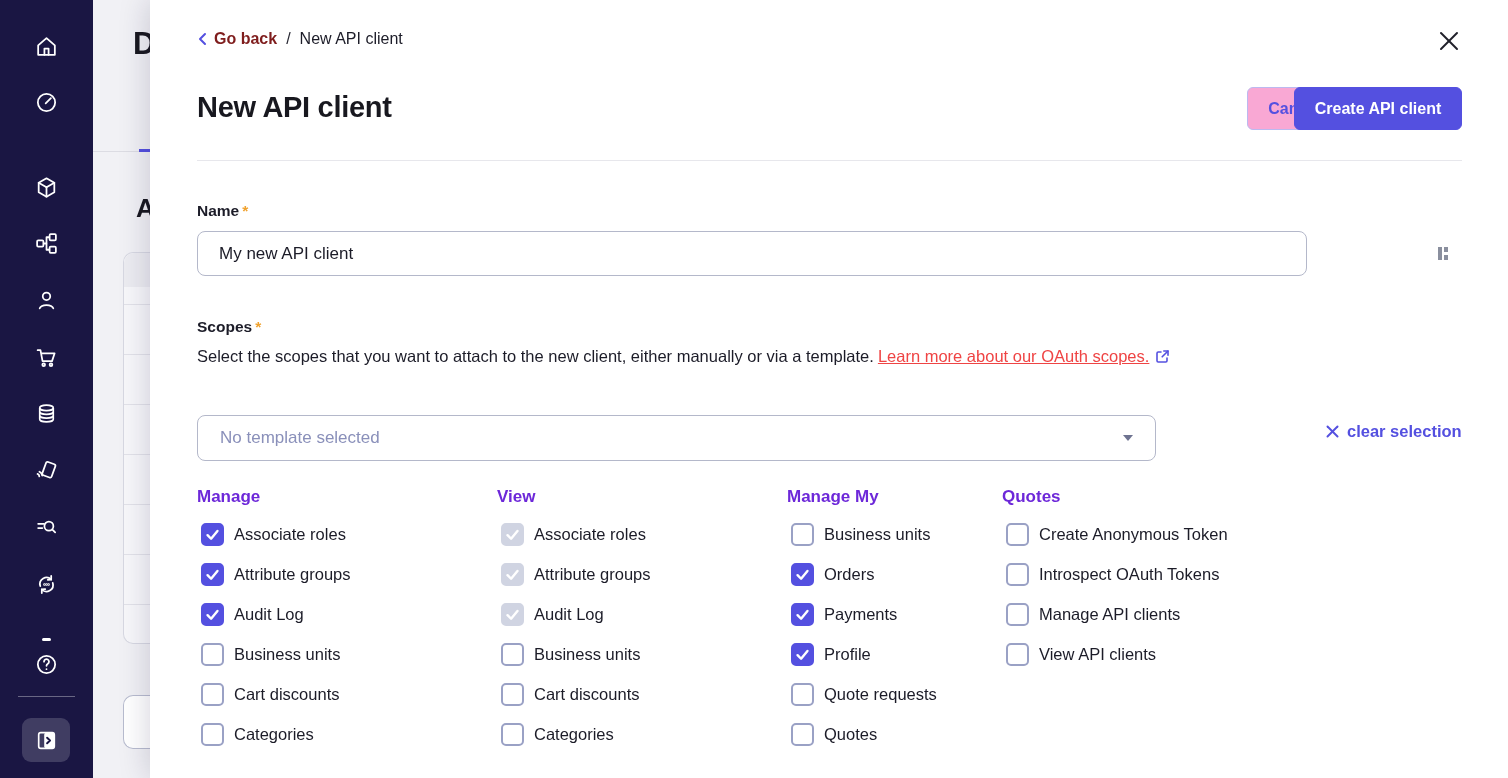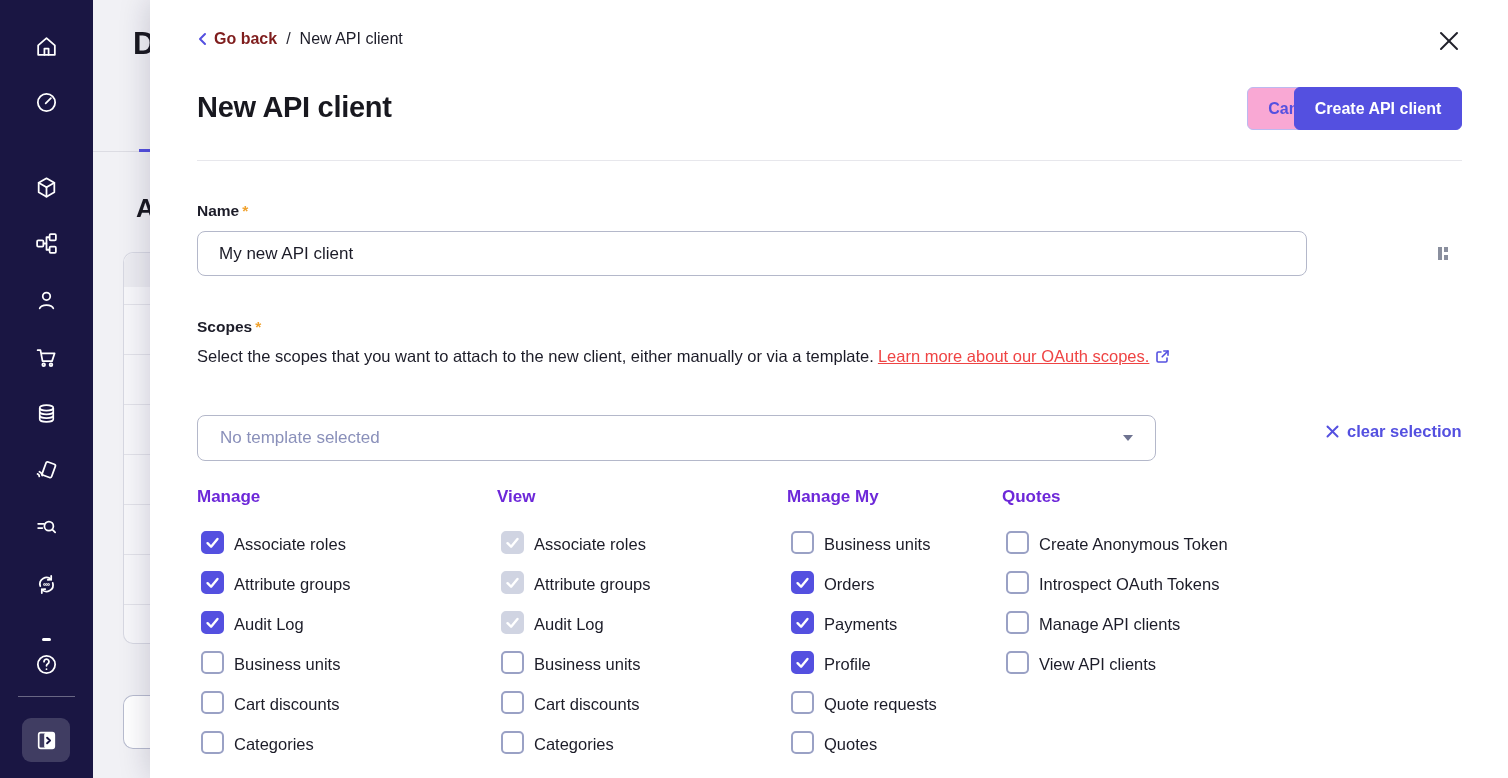--- a/index.html
+++ b/index.html
@@ -58,21 +58,21 @@
 
   .template-select { position:absolute; left:47px; top:415px; width:959px; height:46px; border:1px solid #b4b8ca; border-radius:8px; background:#fff; display:flex; align-items:center; padding:0 22px; cursor:pointer; }
   .template-placeholder { font-size:17px; color:#8a90ba; flex:1; }
   .caret { width:0; height:0; border-left:5.5px solid transparent; border-right:5.5px solid transparent; border-top:6.5px solid #6e7390; }
 
   .clear-selection { position:absolute; left:1175px; top:422px; display:flex; align-items:center; gap:7px; color:#5450e0; font-size:16.5px; font-weight:600; cursor:pointer; }
 
   .scope-groups { position:absolute; left:47px; top:487px; display:flex; }
   .scope-col-0 { width:300px; } .scope-col-1 { width:290px; } .scope-col-2 { width:215px; } .scope-col-3 { flex:1; }
   .scope-col-title { font-size:17px; font-weight:700; color:#6d28d9; margin-bottom:7px; }
-  .scope-row { display:flex; align-items:flex-end; height:40px; cursor:default; }
+  .scope-row { display:flex; align-items:center; height:40px; cursor:default; }
   .cb { width:23px; height:23px; border-radius:5px; border:2px solid #9aa1c5; background:#fff; margin:0 10px 0 4px; display:flex; align-items:center; justify-content:center; flex:none; cursor:pointer; }
   .cb.checked { background:#5450e0; border-color:#5450e0; }
   .cb.checked.disabled { background:#d0d4e2; border-color:#d0d4e2; cursor:default; }
   .cb svg { width:17px; height:17px; }
   .scope-label { font-size:16.5px; color:#1c1c28; }
 </style>
 </head>
 <body>
 
 <div id="app">

